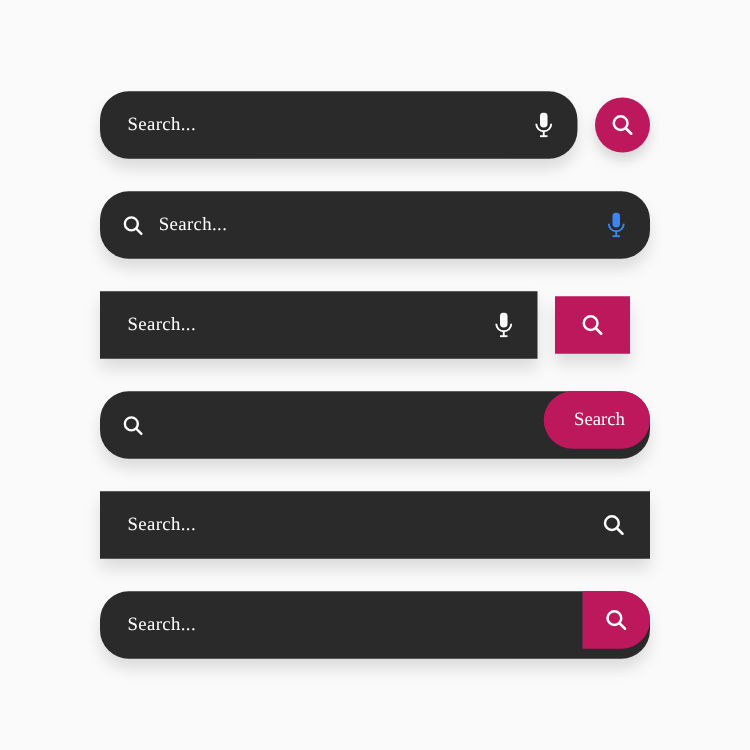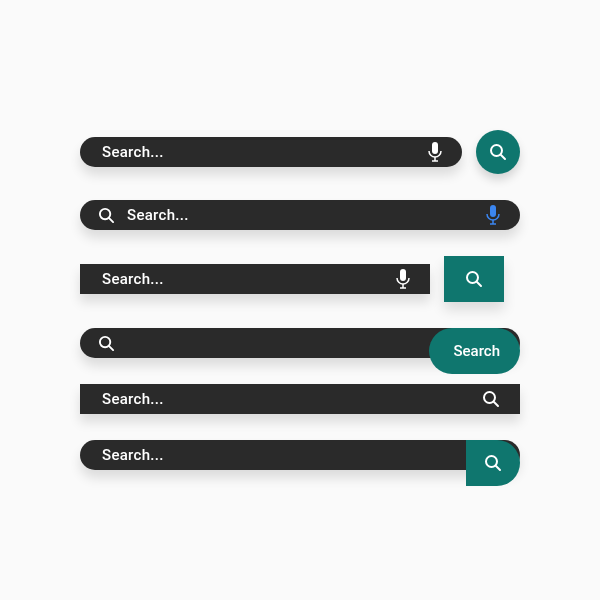--- a/index.html
+++ b/index.html
@@ -18,24 +18,25 @@
   .row {
     display: flex;
     align-items: center;
     gap: 14px;
     width: 440px;
   }
   .bar {
     background: #2a2a2a;
     display: flex;
     align-items: center;
-    height: 30px;
+    height: 54px;
     color: #fff;
     position: relative;
     box-shadow: 0 8px 12px rgba(0,0,0,0.12);
+    font-family: Liberation Serif, serif;
   }
   .pill { border-radius: 23px; }
   .rect { border-radius: 0; }
   .flex1 { flex: 1; }
   .fullw { width: 100%; }
   .placeholder {
     color: #fff;
     font-size: 15px;
     font-weight: 500;
     padding: 0 22px;
@@ -88,21 +89,21 @@
     width: 54px;
     height: 46px;
     border-radius: 0 23px 23px 0;
     display: flex;
     align-items: center;
     justify-content: center;
     position: absolute;
     right: 0;
     top: 0;
   }
-  .blue { background: #0f766e; }
+  .blue { background: #be185d; }
   .bar3 { width: 350px; }
   svg { display: block; }
 </style>
 </head>
 <body>
 
 <div class="row">
   <div class="bar pill flex1">
     <span class="placeholder">Search...</span>
     <span class="right-icon">

